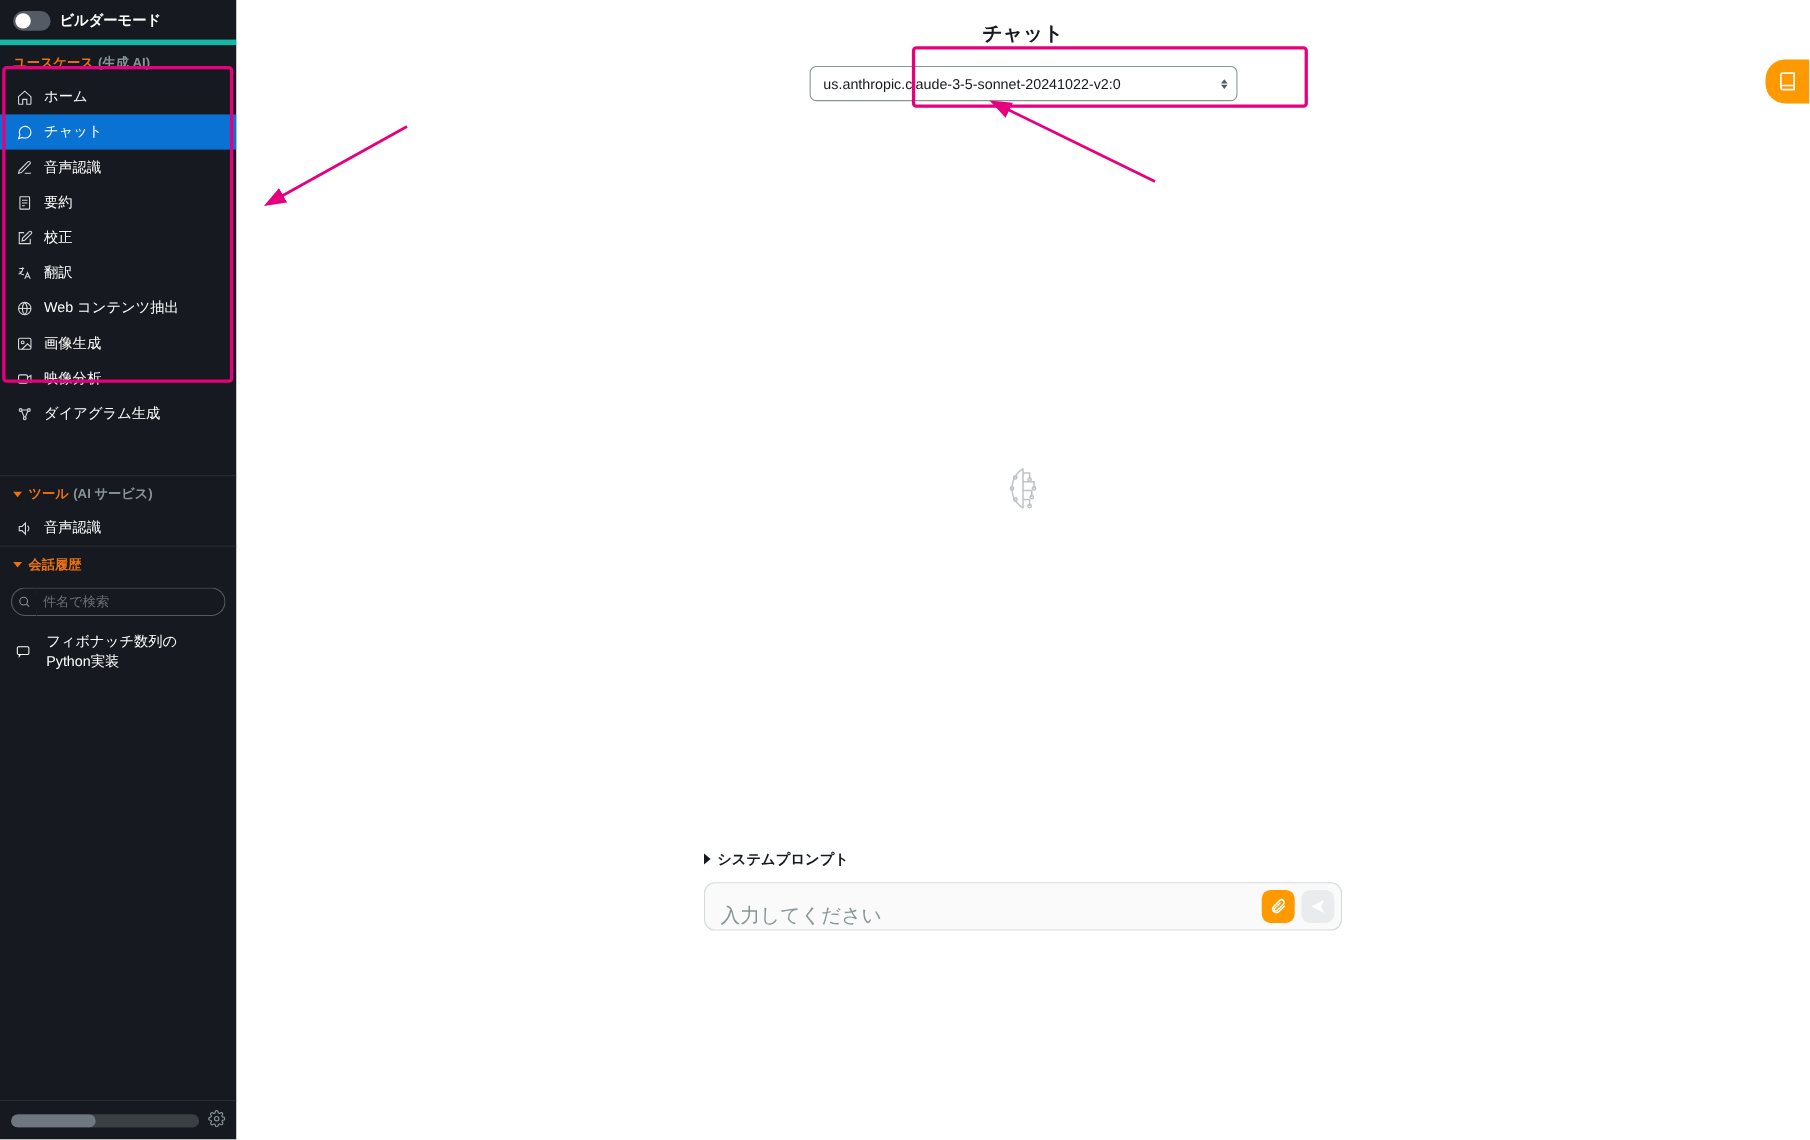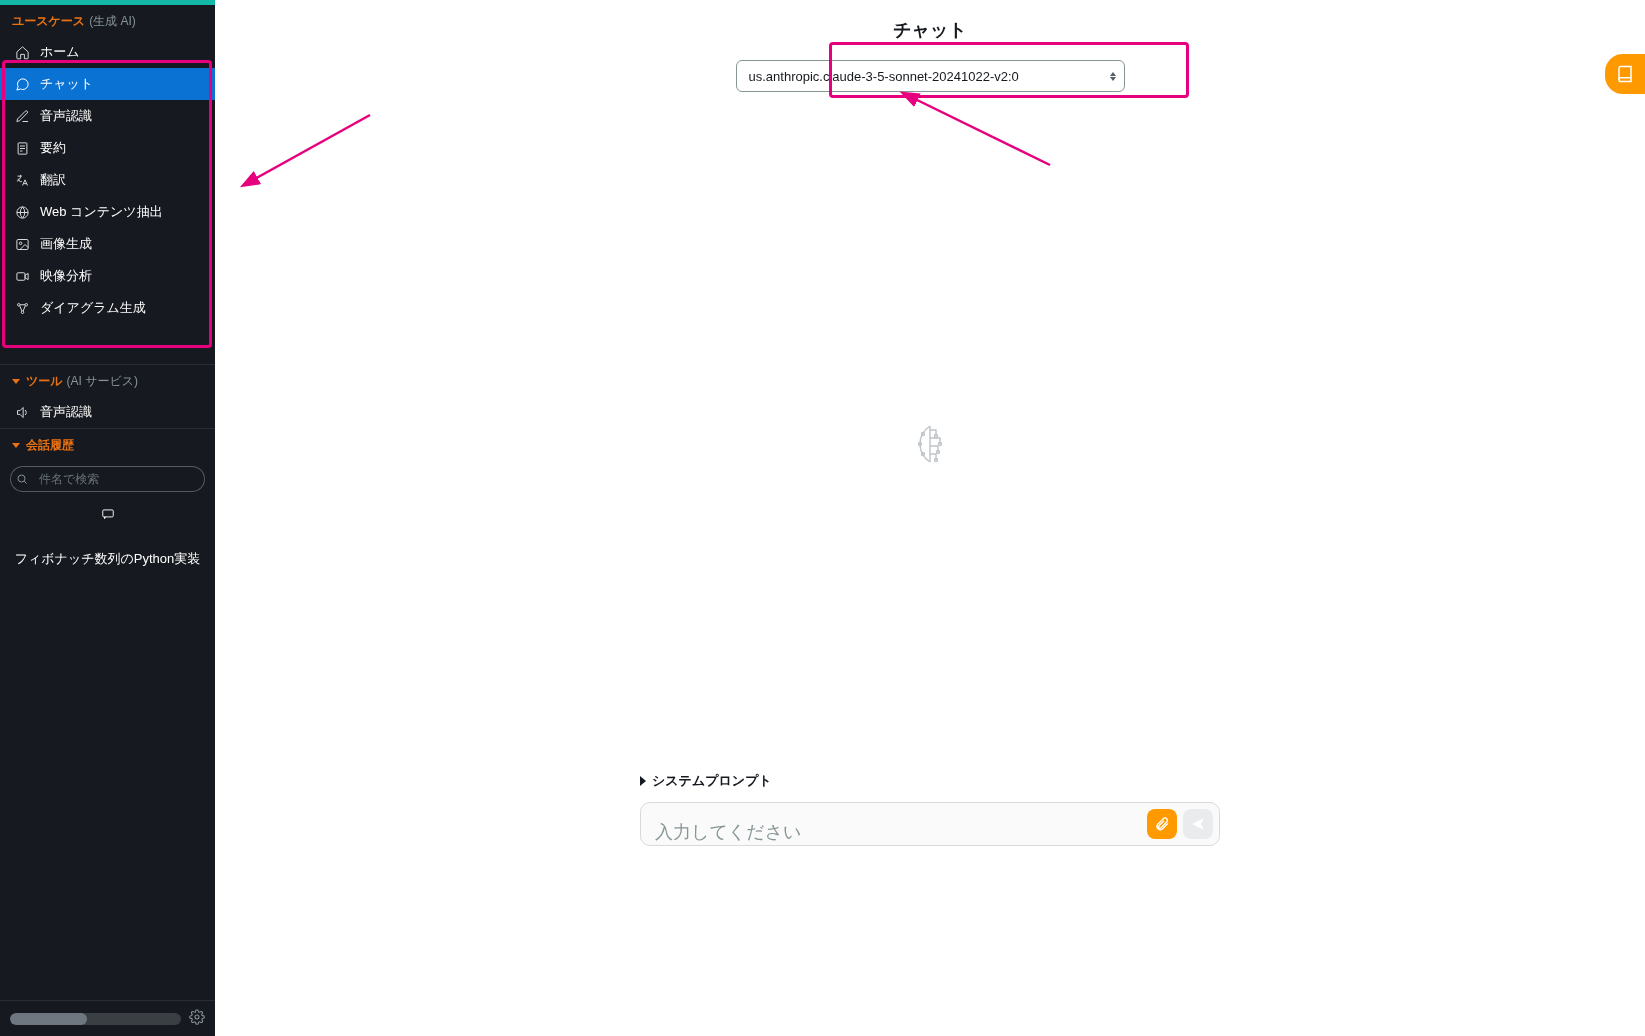--- a/index.html
+++ b/index.html
@@ -60,21 +60,21 @@
   font-size: 12px;
   font-weight: 600;
   display: flex;
   align-items: center;
   gap: 4px;
   border-top: 1px solid #2a2e33;
 }
 .section-header.first { border-top: 5px solid #14b8a6; }
 .section-header .sub {
   color: #879596;
-  font-weight: 400;
+  font-weight: 700;
 }
 .section-header .caret {
   width: 0; height: 0;
   border-left: 4px solid transparent;
   border-right: 4px solid transparent;
   border-top: 5px solid #ec7211;
   margin-right: 2px;
 }
 
 .nav-list { list-style: none; }
@@ -151,26 +151,25 @@
   color: #d5dbdb;
   padding: 0 10px 0 6px;
   font-size: 12px;
   outline: none;
 }
 .search-input::placeholder { color: #687078; }
 
 .history-item {
   display: flex;
   align-items: center;
-  gap: 28px;
+  gap: 14px;
   padding: 8px 14px;
   color: #ffffff;
   cursor: pointer;
   font-size: 13px;
-  flex-direction: column;
 }
 .history-item .icon { width: 16px; height: 16px; display:flex; align-items:center; justify-content:center; }
 .history-item svg { stroke: currentColor; fill: none; stroke-width: 1.6; width: 14px; height: 14px; }
 
 .sidebar-footer {
   margin-top: auto;
   border-top: 1px solid #2a2e33;
   padding: 8px 10px;
   display: flex;
   align-items: center;
@@ -336,20 +335,26 @@
 .btn-send { background: #e9ebed; color: #ffffff; }
 .btn svg { width: 16px; height: 16px; stroke: currentColor; fill: currentColor; }
 .btn-attach svg { fill: none; stroke-width: 2; }
 .btn-send svg { stroke: none; }
 </style>
 </head>
 <body>
 
 <div class="sidebar">
 
+  <div class="builder-row">
+    <div class="toggle">
+      <div class="toggle-knob"></div>
+    </div>
+    <span class="builder-label">ビルダーモード</span>
+  </div>
 
   <div class="section-header first">
     <span>ユースケース</span>
     <span class="sub">(生成 AI)</span>
   </div>
 
   <ul class="nav-list">
     <li class="nav-item">
       <span class="icon">
           <svg viewBox="0 0 24 24">
@@ -378,20 +383,29 @@
     <li class="nav-item">
       <span class="icon">
           <svg viewBox="0 0 24 24">
             <rect x="5" y="3" width="14" height="18" rx="1"></rect>
             <line x1="8" y1="8" x2="16" y2="8"></line>
             <line x1="8" y1="12" x2="16" y2="12"></line>
             <line x1="8" y1="16" x2="12" y2="16"></line>
           </svg>
         </span>
       <span>要約</span>
+    </li>
+    <li class="nav-item">
+      <span class="icon">
+          <svg viewBox="0 0 24 24">
+            <path d="M11 4H4v16h16v-7"></path>
+            <path d="M18.5 2.5a2.121 2.121 0 1 1 3 3L12 15l-4 1 1-4z"></path>
+          </svg>
+        </span>
+      <span>校正</span>
     </li>
     <li class="nav-item">
       <span class="icon">
           <svg viewBox="0 0 24 24">
             <path d="M4 5h7"></path>
             <path d="M9 3v2c0 4-4 8-6 8"></path>
             <path d="M5 9c0 2 2 5 6 5"></path>
             <path d="M12 20l4-9 4 9"></path>
             <path d="M13.5 17h5"></path>
           </svg>

